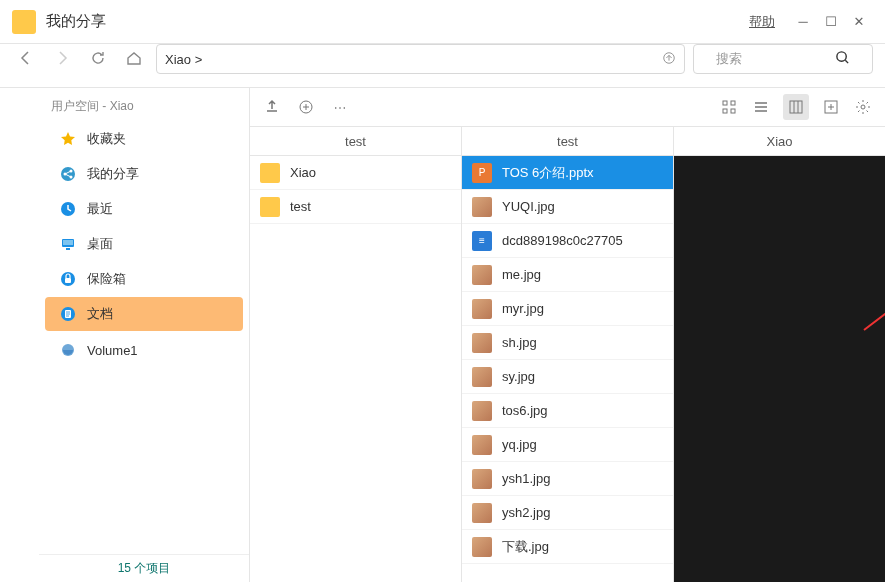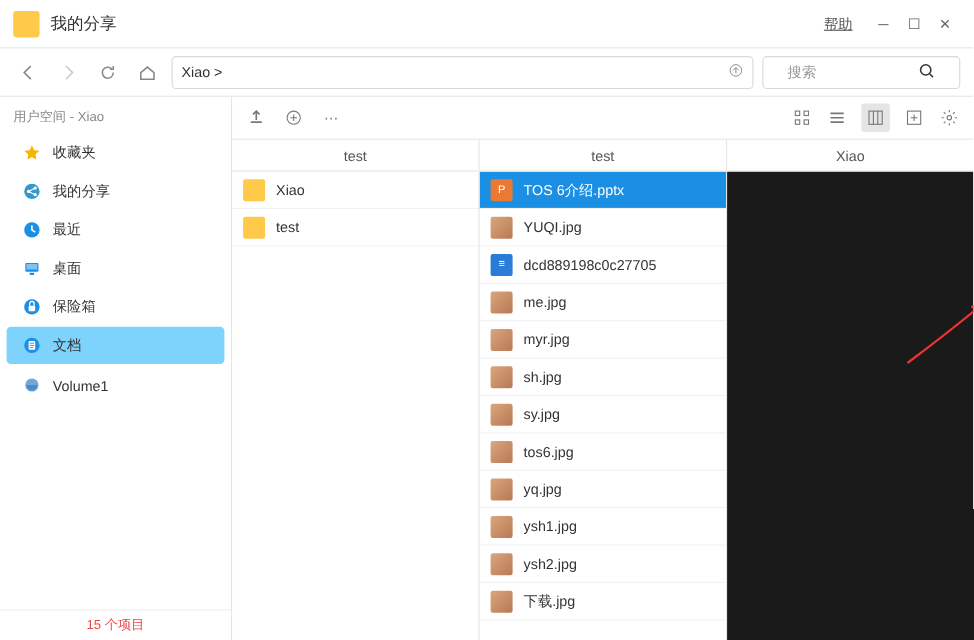--- a/index.html
+++ b/index.html
@@ -4,39 +4,39 @@
 <style>
 * { margin: 0; padding: 0; box-sizing: border-box; font-family: "Microsoft YaHei", Arial, sans-serif; }
 body { width: 885px; height: 582px; background: #fff; overflow: hidden; font-size: 13px; color: #333; }
 
 .titlebar { height: 44px; display: flex; align-items: center; padding: 0 12px; border-bottom: 1px solid #e5e5e5; }
 .titlebar .app-icon { width: 24px; height: 24px; background: #ffc94a; border-radius: 3px; margin-right: 10px; }
 .titlebar .title { font-size: 15px; flex: 1; }
 .titlebar .help { color: #555; text-decoration: underline; margin-right: 14px; font-size: 13px; }
 .titlebar .winbtn { width: 28px; height: 28px; display: flex; align-items: center; justify-content: center; color: #666; cursor: pointer; }
 
-.navbar { height: 44px; display: flex; align-items: center; padding: 0 12px; gap: 8px; border-bottom: 1px solid #e5e5e5; }
+.navbar { height: 44px; display: flex; padding: 0 12px; gap: 8px; border-bottom: 1px solid #e5e5e5; }
 .navbtn { width: 28px; height: 28px; display: flex; align-items: center; justify-content: center; color: #888; cursor: pointer; border-radius: 4px; }
 .navbtn svg { width: 16px; height: 16px; }
 .addrbar { flex: 1; height: 30px; border: 1px solid #d8d8d8; border-radius: 4px; display: flex; align-items: center; padding: 0 8px; }
 .addrbar .crumb { margin-right: 6px; }
 .addrbar .spacer { flex: 1; }
 .addrbar .upbtn { color: #888; cursor: pointer; }
 .searchbar { width: 180px; height: 30px; border: 1px solid #d8d8d8; border-radius: 4px; display: flex; align-items: center; padding: 0 22px; color: #999; }
 .searchbar .sicon { margin-left: auto; color: #333; }
 
-.body { display: flex; height: 494px; }
+.body { display: flex; height: 494px; margin-left: 39px; }
 
 .sidebar { width: 211px; border-right: 1px solid #e5e5e5; display: flex; flex-direction: column; }
 .sidebar .sec-hdr { padding: 10px 12px 6px; color: #888; font-size: 12px; display: flex; align-items: center; }
 .sidebar .sec-hdr .plus { margin-left: auto; color: #aaa; }
 .side-item { height: 34px; display: flex; align-items: center; padding: 0 14px; gap: 10px; cursor: pointer; border-radius: 4px; margin: 1px 6px; }
-.side-item.active { background: #7dd3fc; }
+.side-item.active { background: #fdba74; }
 .side-item .ic { width: 18px; height: 18px; display: flex; align-items: center; justify-content: center; }
-.statusbar { margin-top: auto; height: 28px; display: flex; align-items: center; justify-content: center; font-size: 12px; color: #ef4444; border-top: 1px solid #eee; }
+.statusbar { margin-top: auto; height: 28px; display: flex; align-items: center; justify-content: center; font-size: 12px; color: #0f766e; border-top: 1px solid #eee; }
 
 .main { flex: 1; display: flex; flex-direction: column; position: relative; }
 .maintool { height: 38px; display: flex; align-items: center; padding: 0 12px; gap: 14px; }
 .maintool .right { margin-left: auto; display: flex; gap: 12px; align-items: center; }
 .tbtn { color: #777; cursor: pointer; width: 20px; height: 20px; display: flex; align-items: center; justify-content: center; }
 .tbtn.active { background: #e5e5e5; border-radius: 3px; padding: 4px; width: 26px; height: 26px; }
 
 .colbar { height: 30px; display: flex; border-top: 1px solid #e5e5e5; border-bottom: 1px solid #e5e5e5; }
 .colbar .col { flex: 1; border-right: 1px solid #e5e5e5; display: flex; align-items: center; justify-content: center; font-size: 13px; color: #555; }
 .colbar .col:last-child { border-right: none; }

